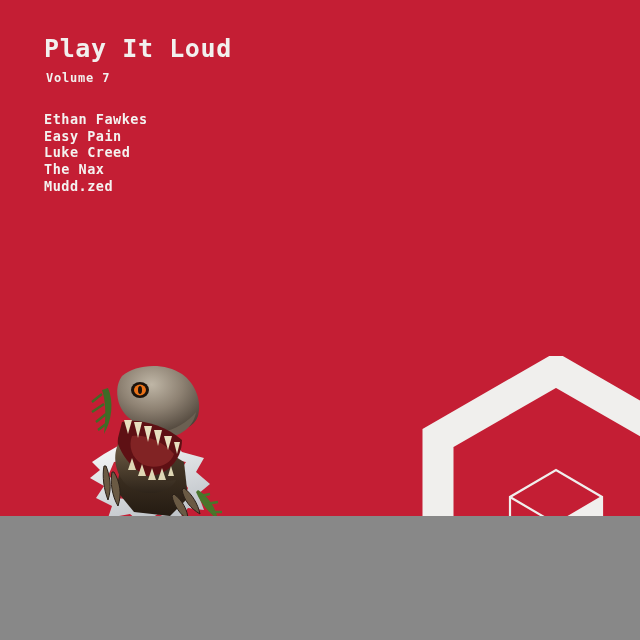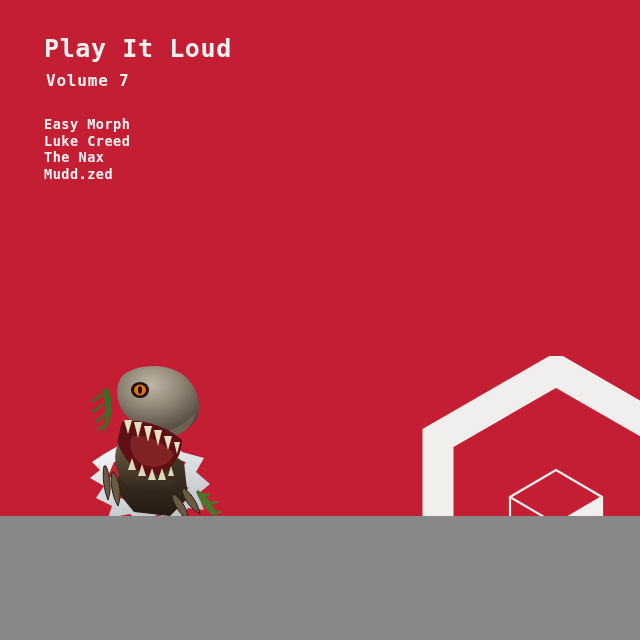--- a/index.html
+++ b/index.html
@@ -39,21 +39,21 @@
     color: #F2F0EE;
     font-size: 25px;
     font-weight: bold;
     letter-spacing: 0.6px;
     line-height: 1.05;
     margin: 0;
     white-space: nowrap;
   }
   .album-volume {
     color: #F2F0EE;
-    font-size: 16px;
+    font-size: 12px;
     font-weight: bold;
     letter-spacing: 0.8px;
     margin: 9px 0 0 2px;
     white-space: nowrap;
   }
   .artist-list {
     list-style: none;
     margin: 26px 0 0 0;
     padding: 0;
   }
@@ -194,21 +194,22 @@
     <g>
       <path d="M120 132 C130 138 138 150 140 162 C130 154 122 144 118 134 Z" fill="#49762B"></path>
       <path d="M122 138 L132 136 M128 146 L140 144 M134 154 L144 154" stroke="#49762B" stroke-width="2.4" fill="none"></path>
     </g>
   </svg>
 
   <div id="textblock">
     <h1 class="album-title">Play It Loud</h1>
     <div class="album-volume">Volume 7</div>
     <ul class="artist-list">
-      <li>Easy Morph</li>
+      <li>Ethan Fawkes</li>
+      <li>Easy Pain</li>
       <li>Luke Creed</li>
       <li>The Nax</li>
       <li>Mudd.zed</li>
     </ul>
   </div>
 
   <svg id="wordmark" viewBox="0 0 108 40">
     <g fill="none" stroke="#F0EFED" stroke-width="3.1">
 
       <path d="M11 13 L19 8.5 L27 13 L27 22 L19 26.5 L11 22 Z"></path>

